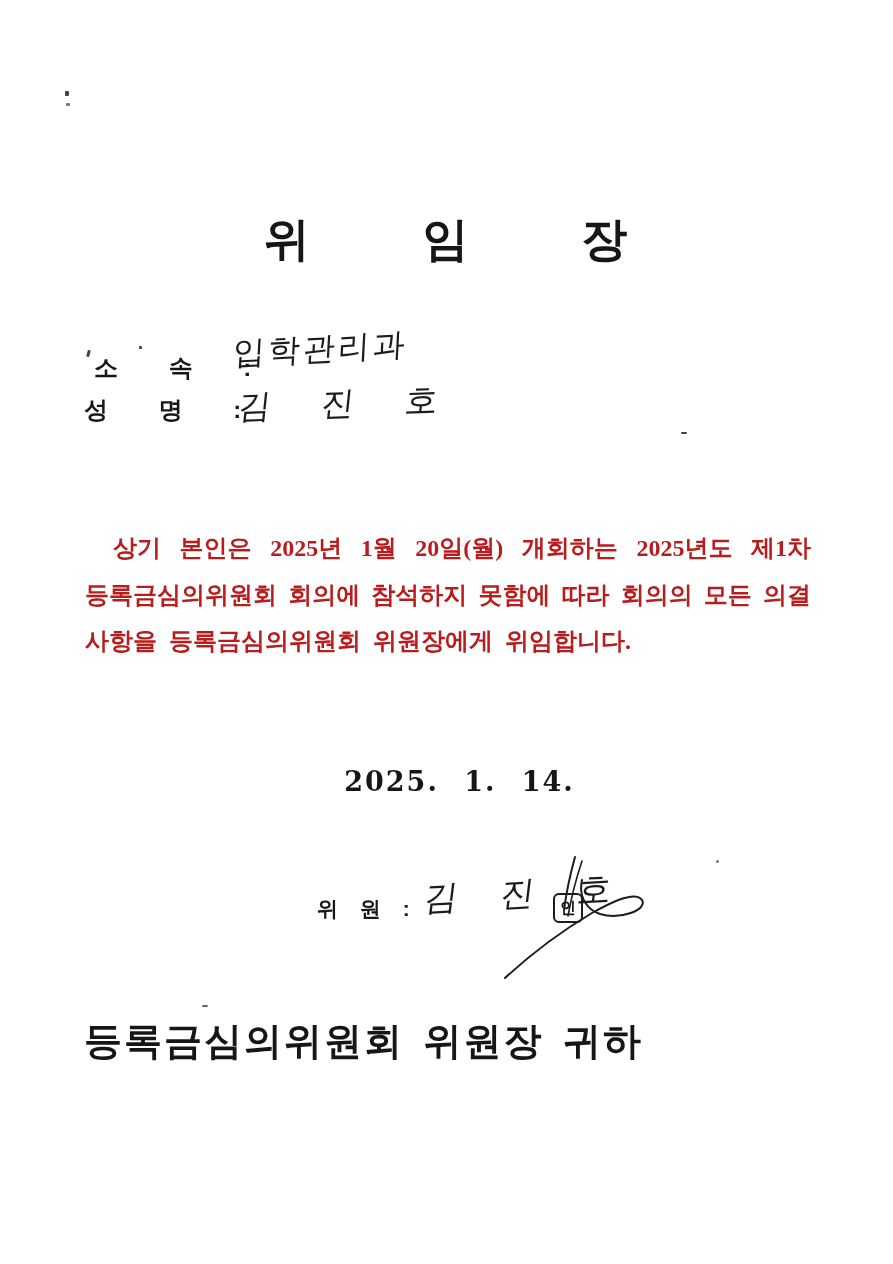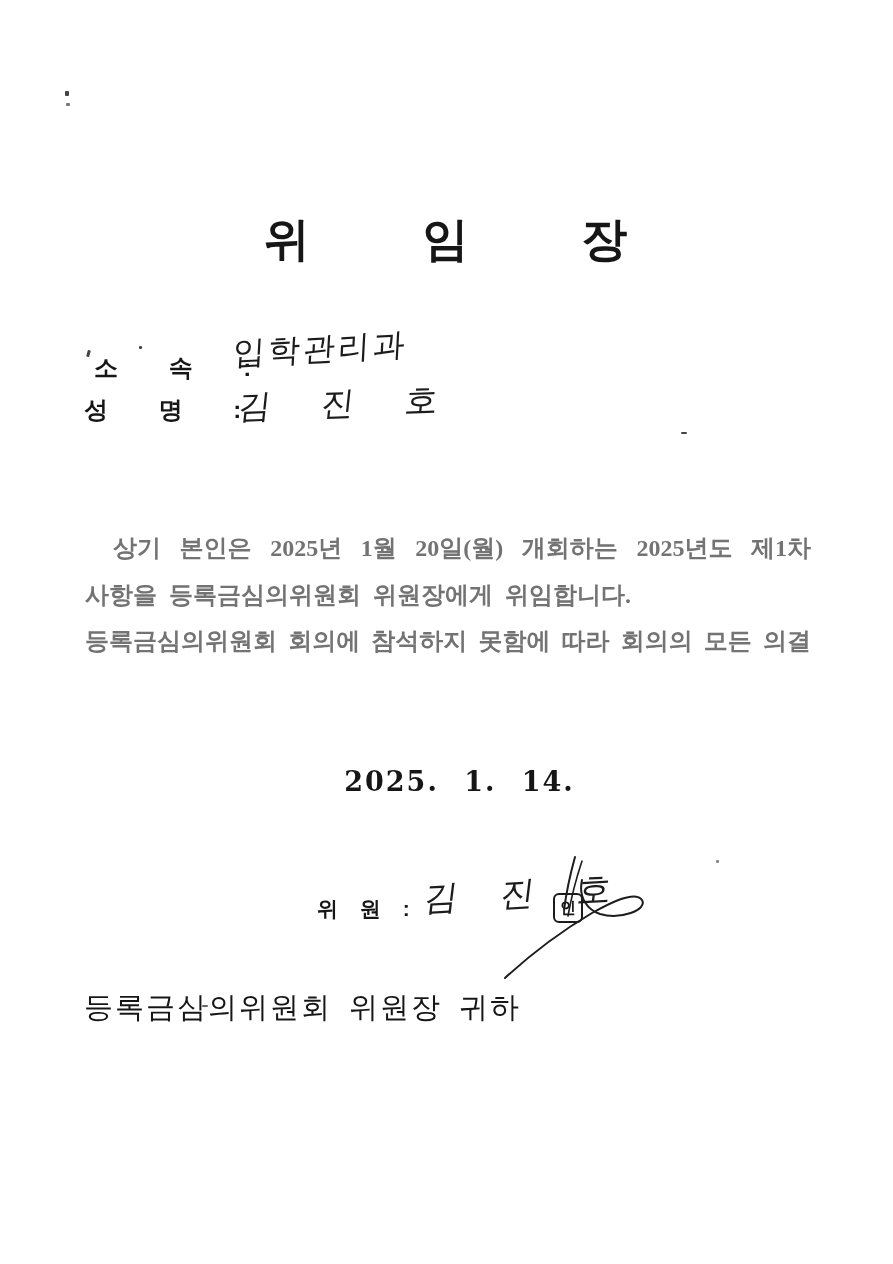--- a/index.html
+++ b/index.html
@@ -58,21 +58,21 @@
     transform: rotate(-2deg) skewX(-8deg);
     transform-origin: left center;
   }
 
   
   .body-block {
     top: 531px; left: 85px; width: 726px;
     font-size: 24px;
     font-weight: 600;
     font-family: "Liberation Serif", serif;
-    color: #737373;
+    color: #b91c1c;
   }
   .body-line {
     height: 46.5px;
     line-height: 34px;
     text-align: justify;
     text-align-last: justify;
   }
   .body-line.first { text-indent: 28px; }
   .body-line.last { text-align-last: left; word-spacing: 6px; }
 
@@ -108,23 +108,23 @@
     border: 2px solid #1b1b1b;
     border-radius: 6px;
     display: flex; align-items: center; justify-content: center;
     font-size: 16px;
     font-weight: 600;
   }
   .sig-svg { top: 848px; left: 455px; width: 230px; height: 150px; }
 
   
   .doc-footer {
-    top: 988px; left: 84px;
-    font-size: 29px;
-    font-weight: 400;
+    top: 1016px; left: 84px;
+    font-size: 38px;
+    font-weight: 700;
     letter-spacing: 2px;
     word-spacing: 7px;
   }
 
   
   .speck { position: absolute; background: #444; border-radius: 1px; }
 </style>
 </head>
 <body>
 
@@ -133,22 +133,22 @@
   <div class="abs doc-title">위 임 장</div>
 
   <div class="abs field-label lbl-affiliation">소 속 :</div>
   <div class="abs hand hand-affiliation">입학관리과</div>
 
   <div class="abs field-label lbl-name">성 명 :</div>
   <div class="abs hand hand-name">김 진 호</div>
 
   <div class="abs body-block">
     <div class="body-line first">상기 본인은 2025년 1월 20일(월) 개회하는 2025년도 제1차</div>
+    <div class="body-line">등록금심의위원회 회의에 참석하지 못함에 따라 회의의 모든 의결</div>
     <div class="body-line last">사항을 등록금심의위원회 위원장에게 위임합니다.</div>
-    <div class="body-line">등록금심의위원회 회의에 참석하지 못함에 따라 회의의 모든 의결</div>
   </div>
 
   <div class="abs doc-date">2025. 1. 14.</div>
 
   <div class="abs sig-label">위 원 :</div>
   <div class="abs hand sig-name">김 진 호</div>
   <div class="abs seal-box">
     <span>인</span>
   </div>
 

